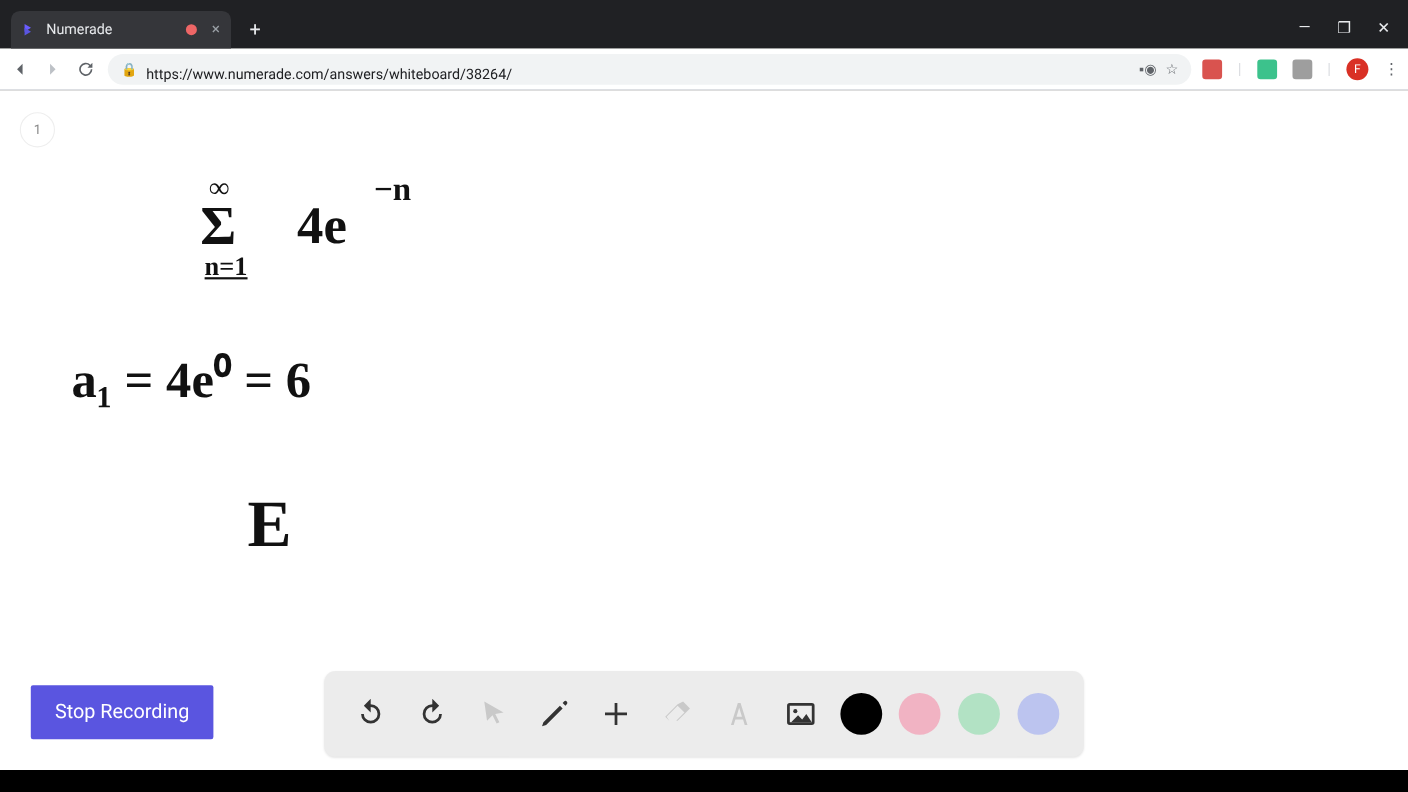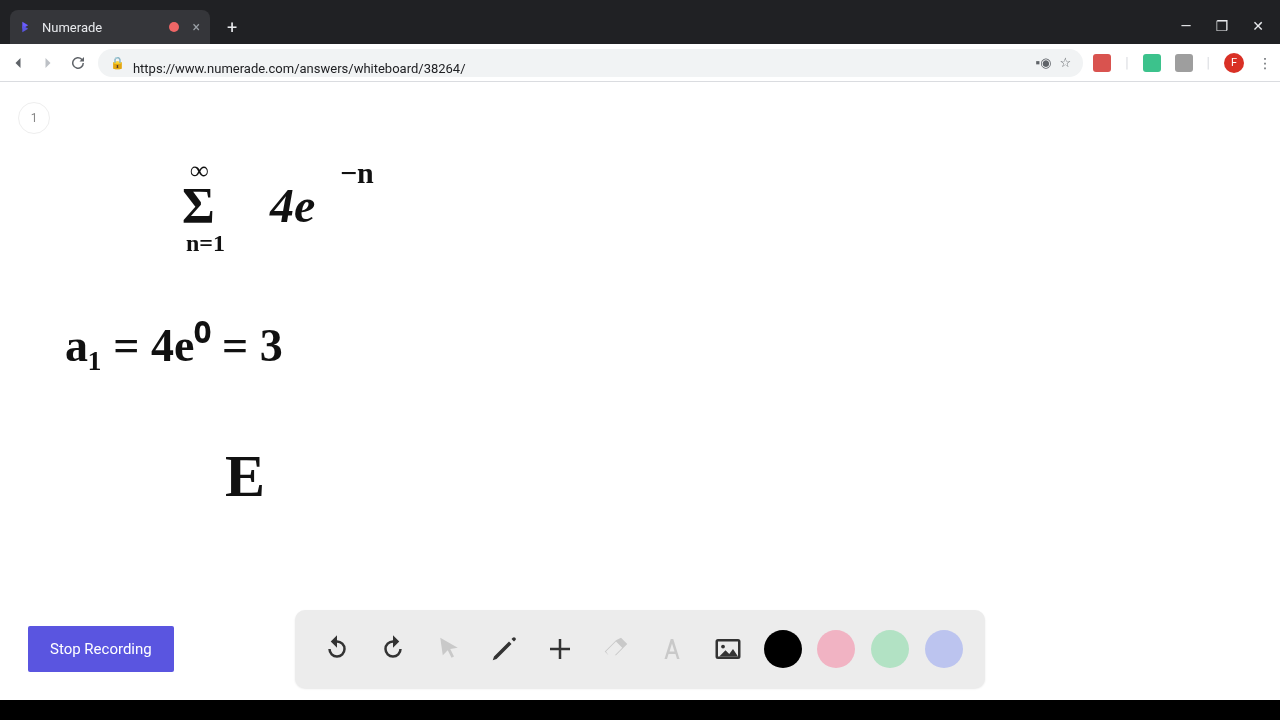--- a/index.html
+++ b/index.html
@@ -22,21 +22,21 @@
   .omni .lock{color:#5f6368;font-size:12px;}
   .omni .url{flex:1;white-space:nowrap;overflow:hidden;margin-top:12px;}
   .ext-icons{display:flex;align-items:center;gap:14px;color:#5f6368;font-size:14px;}
   .ext-box{width:18px;height:18px;border-radius:3px;display:inline-block;}
   .avatar{width:20px;height:20px;border-radius:50%;background:#d93025;color:#fff;font-size:11px;display:flex;align-items:center;justify-content:center;}
   
   .page{position:relative;height:618px;background:#fff;}
   .page-badge{position:absolute;top:20px;left:18px;width:32px;height:32px;border:1px solid #eee;border-radius:50%;display:flex;align-items:center;justify-content:center;color:#888;font-size:12px;}
   .hand{position:absolute;font-family:"Comic Sans MS","Segoe Script",cursive;color:#111;font-weight:600;}
   
-  .stop-btn{position:absolute;left:28px;bottom:28px;background:#5a55e0;color:#fff;border:none;padding:14px 22px;font-size:15px;border-radius:2px;}
+  .stop-btn{position:absolute;left:28px;bottom:28px;background:#5a55e0;color:#fff;border:none;padding:14px 22px;font-size:18px;border-radius:2px;}
   
   .toolbar{position:absolute;left:50%;transform:translateX(-50%);bottom:12px;width:690px;height:78px;background:#ececec;border-radius:10px;display:flex;align-items:center;justify-content:space-around;padding:0 14px;box-shadow:0 1px 2px rgba(0,0,0,.1);}
   .tool{width:40px;height:40px;display:flex;align-items:center;justify-content:center;color:#333;}
   .tool.disabled{color:#c9c9c9;}
   .tool svg{width:30px;height:30px;}
   .swatch{width:38px;height:38px;border-radius:50%;}
   
   .letterbox{height:20px;background:#000;}
 </style>
 </head>
@@ -94,25 +94,25 @@
     <span>⋮</span>
   </div>
 </div>
 
 <div class="page">
 
   <div class="page-badge">1</div>
 
   <div class="hand" style="top:74px;left:190px;font-size:26px;">∞</div>
   <div class="hand" style="top:94px;left:182px;font-size:50px;">Σ</div>
-  <div class="hand" style="top:148px;left:186px;font-size:24px;">n=1</div>
-  <div class="hand" style="top:96px;left:270px;font-size:48px;font-style:italic;">4e</div>
+  <div class="hand" style="top:148px;left:186px;font-size:24px;text-decoration:underline;">n=1</div>
+  <div class="hand" style="top:96px;left:270px;font-size:48px;">4e</div>
   <div class="hand" style="top:74px;left:340px;font-size:30px;">−n</div>
 
-  <div class="hand" style="top:230px;left:65px;font-size:46px;">a₁ = 4e⁰ = 3</div>
+  <div class="hand" style="top:230px;left:65px;font-size:46px;">a₁ = 4e⁰ = 6</div>
 
   <div class="hand" style="top:360px;left:225px;font-size:60px;">E</div>
 
   <button class="stop-btn">Stop Recording</button>
 
   <div class="toolbar">
     <div class="tool">
       <svg viewBox="0 0 24 24">
           <path fill="currentColor" d="M12 5V1L7 6l5 5V7a5 5 0 1 1-5 5H5a7 7 0 1 0 7-7z"></path>
         </svg>

